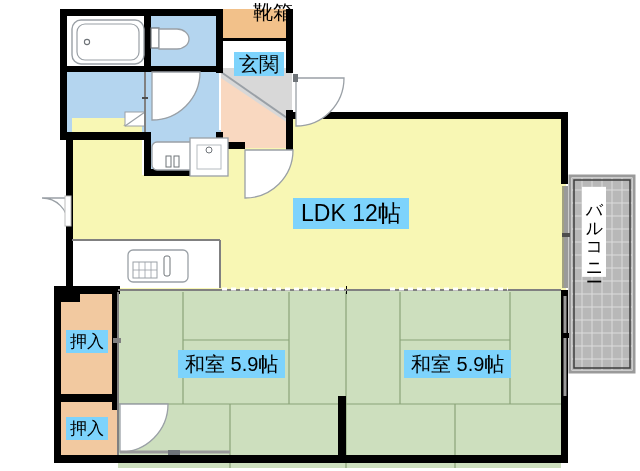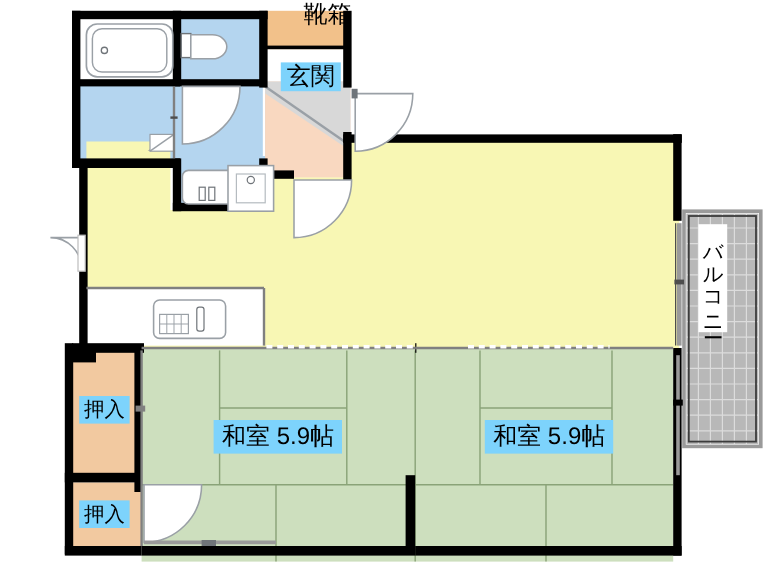--- a/index.html
+++ b/index.html
@@ -272,20 +272,21 @@
       <line x1="120" y1="452" x2="230" y2="452" stroke="#9a9a9a" stroke-width="3"></line>
       <rect x="168" y="450" width="12" height="5" fill="#6f7479"></rect>
     </g>
 
     <g>
       <rect x="561" y="112" width="7" height="7" fill="#000000"></rect>
     </g>
 
   </svg>
 
+  <div class="lbl" style="left:293px; top:198px; font-size:23px; padding:4px 8px;">LDK 12帖</div>
 
   <div class="lbl" style="left:178px; top:350px; font-size:20px; padding:4px 7px;">和室 5.9帖</div>
 
   <div class="lbl" style="left:404px; top:350px; font-size:20px; padding:4px 7px;">和室 5.9帖</div>
 
   <div class="lbl" style="left:234px; top:52px; font-size:20px; padding:2px 5px;">玄関</div>
 
   <div class="lbl" style="left:238px; top:1px; font-size:20px; padding:1px 3px; background:transparent;margin-left:12px;">靴箱</div>
 
   <div class="lbl" style="left:66px; top:330px; font-size:17px; padding:3px 4px;">押入</div>

